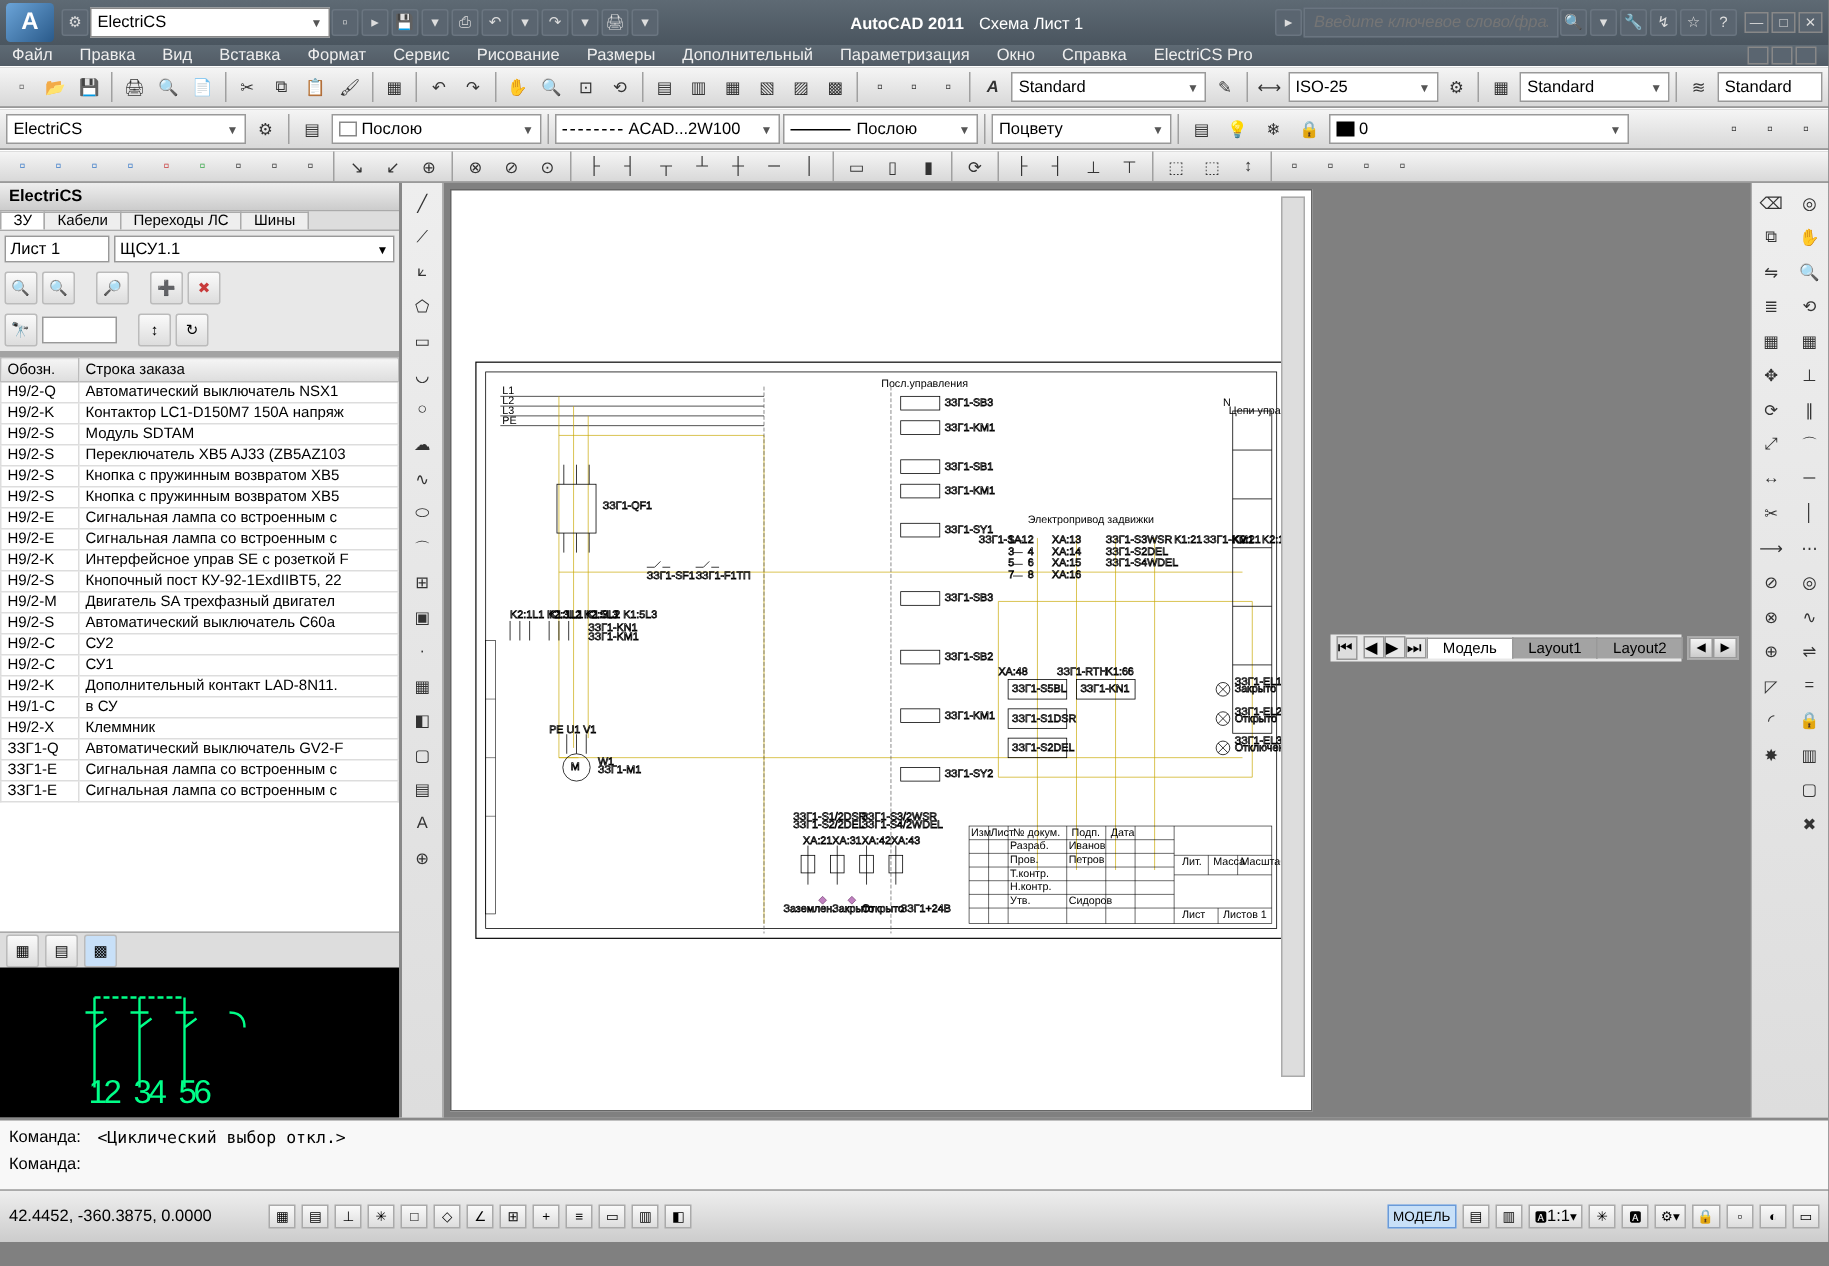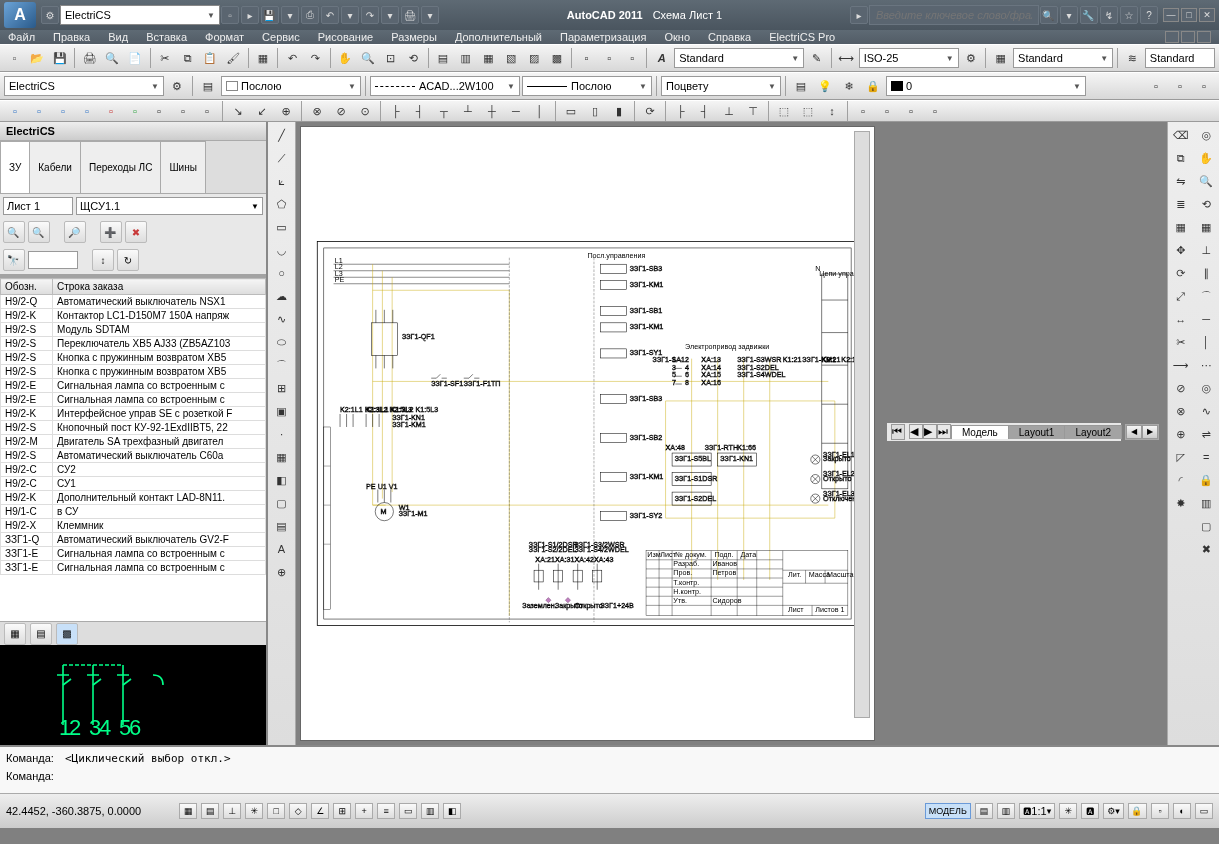--- a/index.html
+++ b/index.html
@@ -21,21 +21,21 @@
 .toolbar{ background:linear-gradient(#f5f5f5,#d8d8d8); border-top:1px solid #fff; border-bottom:1px solid #9a9a9a; display:flex; align-items:center; padding:2px 4px; gap:2px; flex-wrap:nowrap;}
 .tb-btn{ width:22px; height:22px; border:1px solid transparent; display:inline-flex; align-items:center; justify-content:center; border-radius:2px; cursor:pointer; font-size:11px; color:#333;}
 .tb-sep{ width:1px; height:20px; background:#a0a0a0; margin:0 2px;}
 .tb-dd{ background:#fff; border:1px solid #999; height:20px; display:flex; align-items:center; padding:0 4px; min-width:60px;}
 .tb-dd .arrow{ margin-left:auto; font-size:8px; color:#555;}
 .layer-sw{ display:inline-block; width:12px; height:10px; margin-right:3px;}
 .main{ display:flex; height:calc(844px - 30px - 22px - 28px - 28px - 22px - 21px - 70px); }
 .left-panel{ width:268px; background:#e8e8e8; border-right:2px solid #888; display:flex; flex-direction:column;}
 .panel-title{ background:linear-gradient(#eee,#ccc); padding:3px 6px; font-weight:bold; border-bottom:1px solid #aaa;}
 .tabs{ display:flex; background:#ddd; border-bottom:1px solid #aaa;}
-.tab{ padding:20px 8px; border:1px solid #aaa; border-bottom:none; background:#eee; margin-right:-1px; cursor:pointer; font-size:10px;}
+.tab{ padding:0 8px; border:1px solid #aaa; border-bottom:none; background:#eee; margin-right:-1px; cursor:pointer; font-size:10px;}
 .tab.active{ background:#fff;}
 .panel-row{ display:flex; padding:3px; gap:3px; align-items:center;}
 .panel-row .fld{ background:#fff; border:1px solid #999; height:18px; padding:0 3px; display:flex; align-items:center;}
 .fld .arrow{ margin-left:auto; font-size:8px;}
 .mini-btn{ width:22px; height:22px; border:1px solid #bbb; background:linear-gradient(#fafafa,#ddd); border-radius:2px; display:inline-flex; align-items:center; justify-content:center; cursor:pointer; font-size:10px;}
 .grid{ flex:1; overflow:auto; background:#fff; border-top:4px solid #a3a3a3;}
 .grid table{ width:100%; border-collapse:collapse;}
 .grid th{ background:linear-gradient(#f5f5f5,#ddd); border:1px solid #bbb; padding:2px 4px; text-align:left; font-weight:normal; font-size:10px; position:sticky; top:0;}
 .grid td{ border:1px solid #ddd; padding:1px 4px; font-size:10px; white-space:nowrap; overflow:hidden;}
 .preview-bar{ height:24px; background:#ddd; border-top:1px solid #aaa; display:flex; align-items:center; padding:0 4px; gap:4px;}

